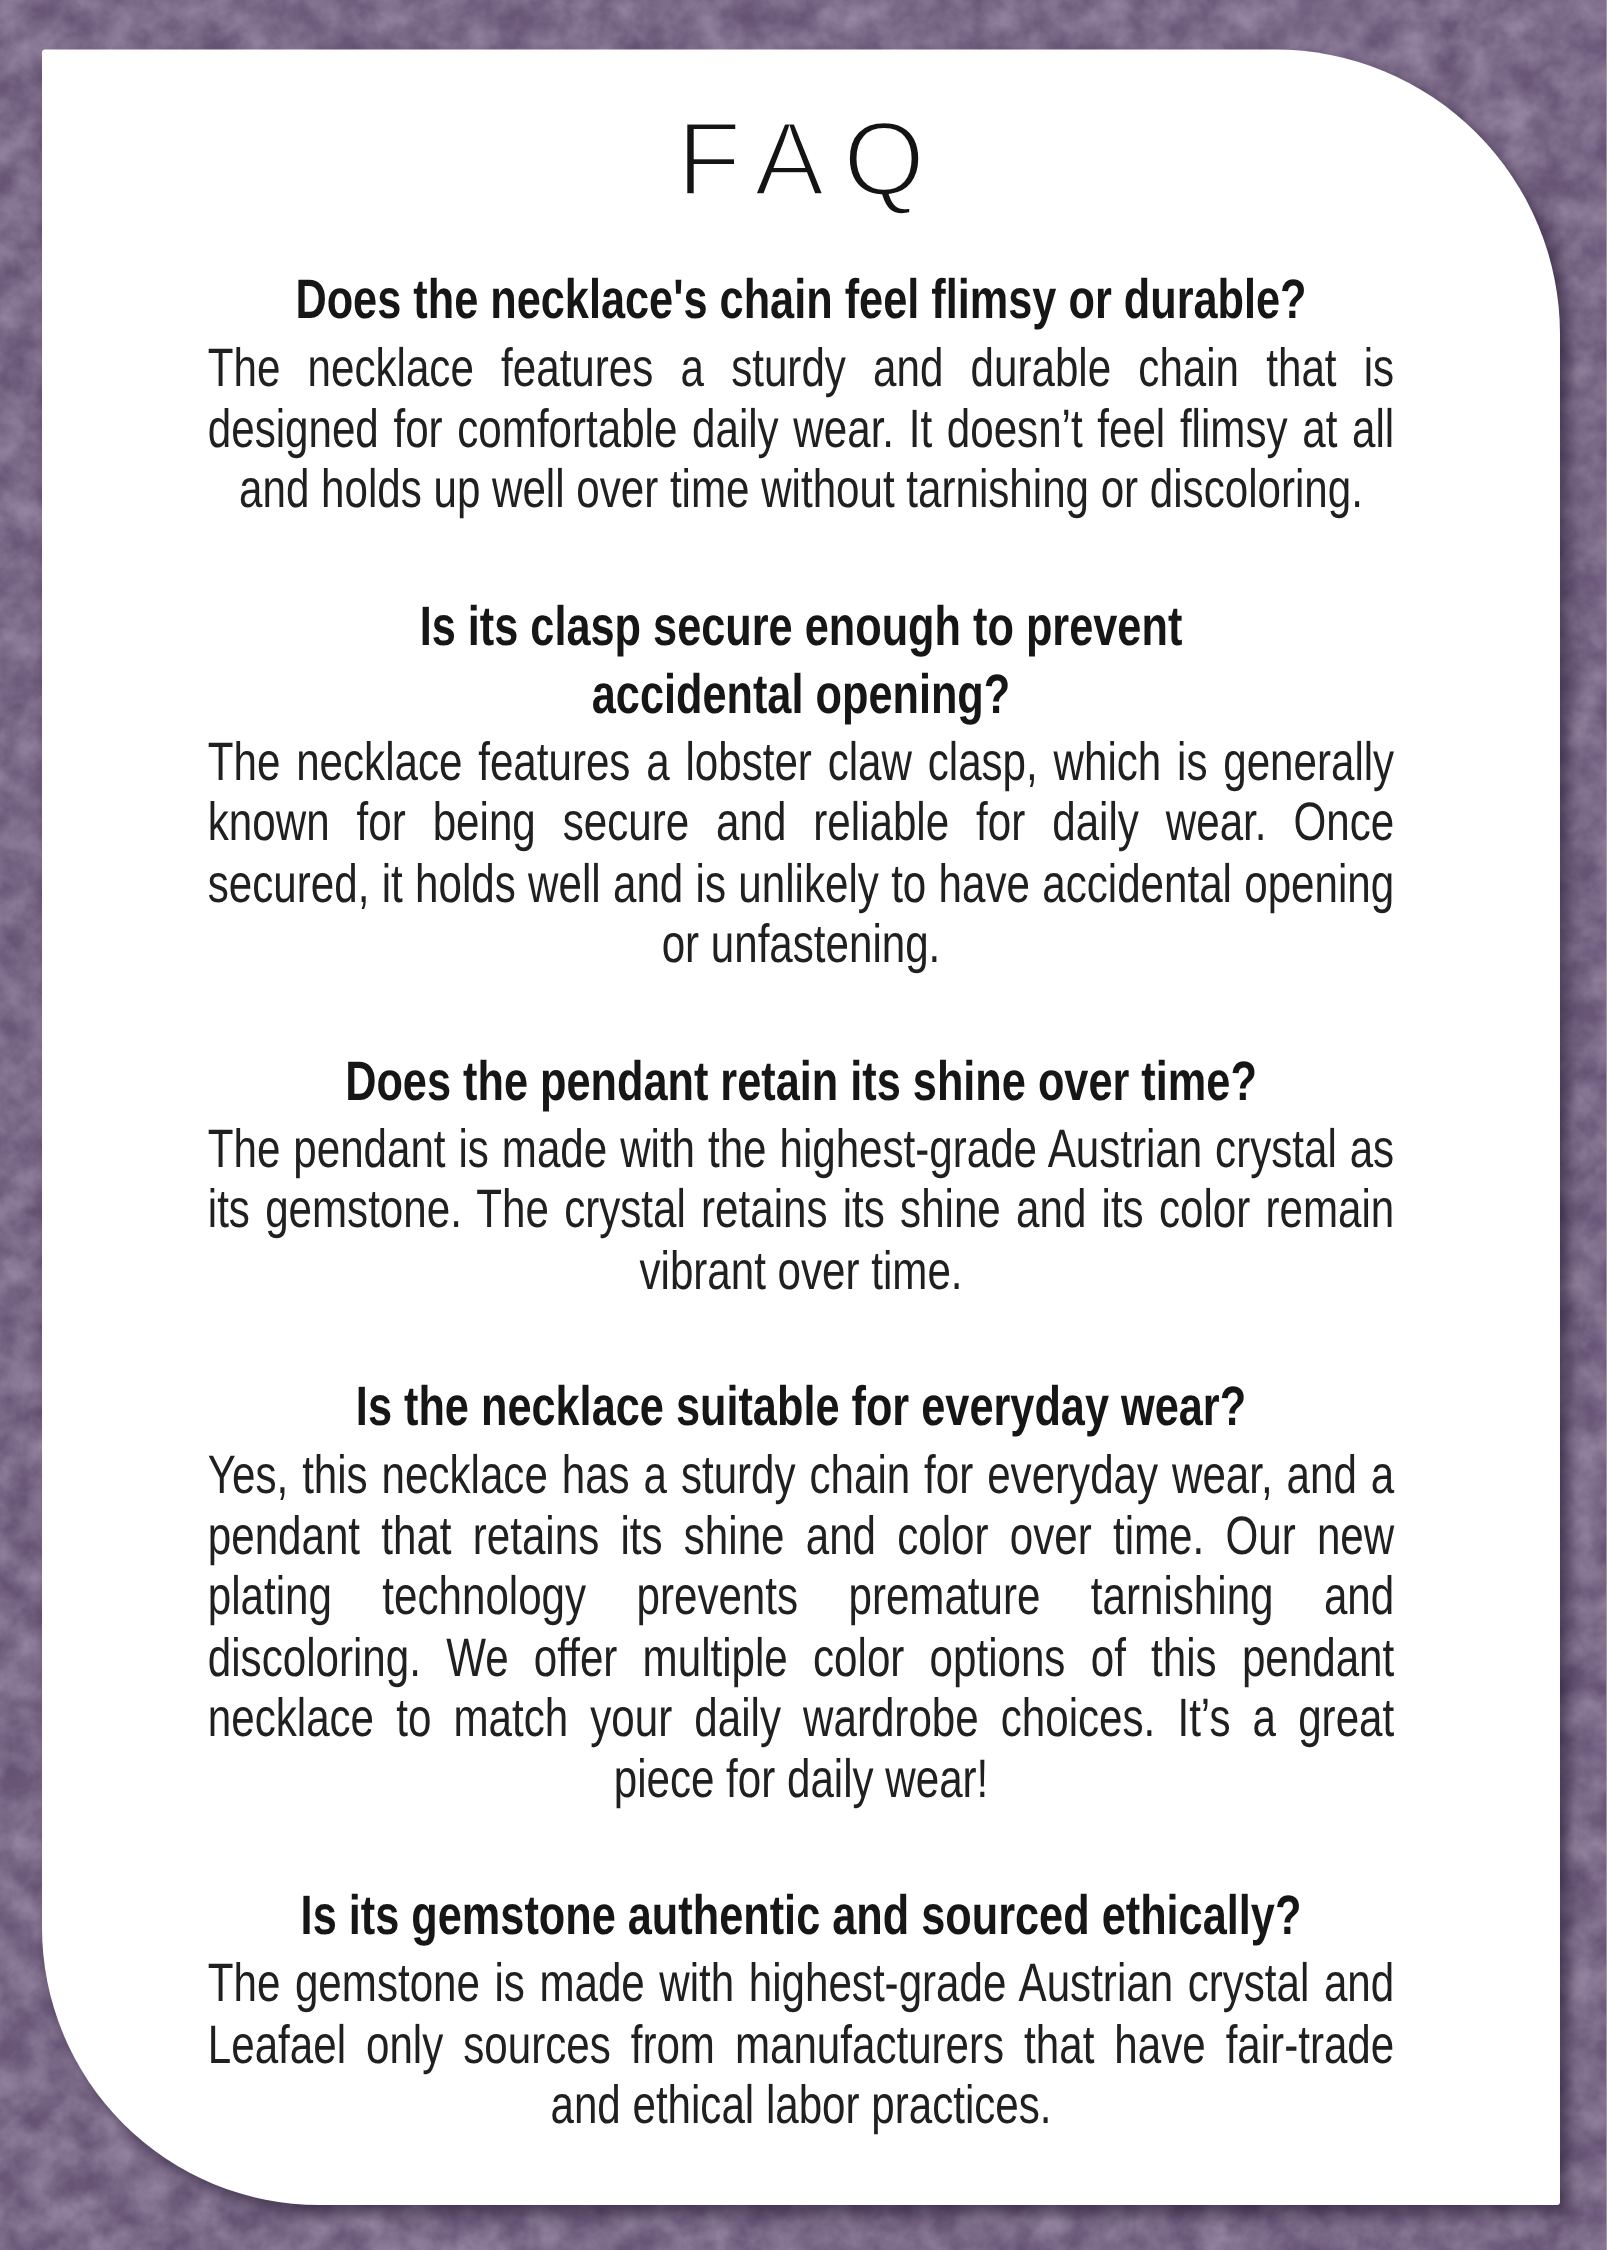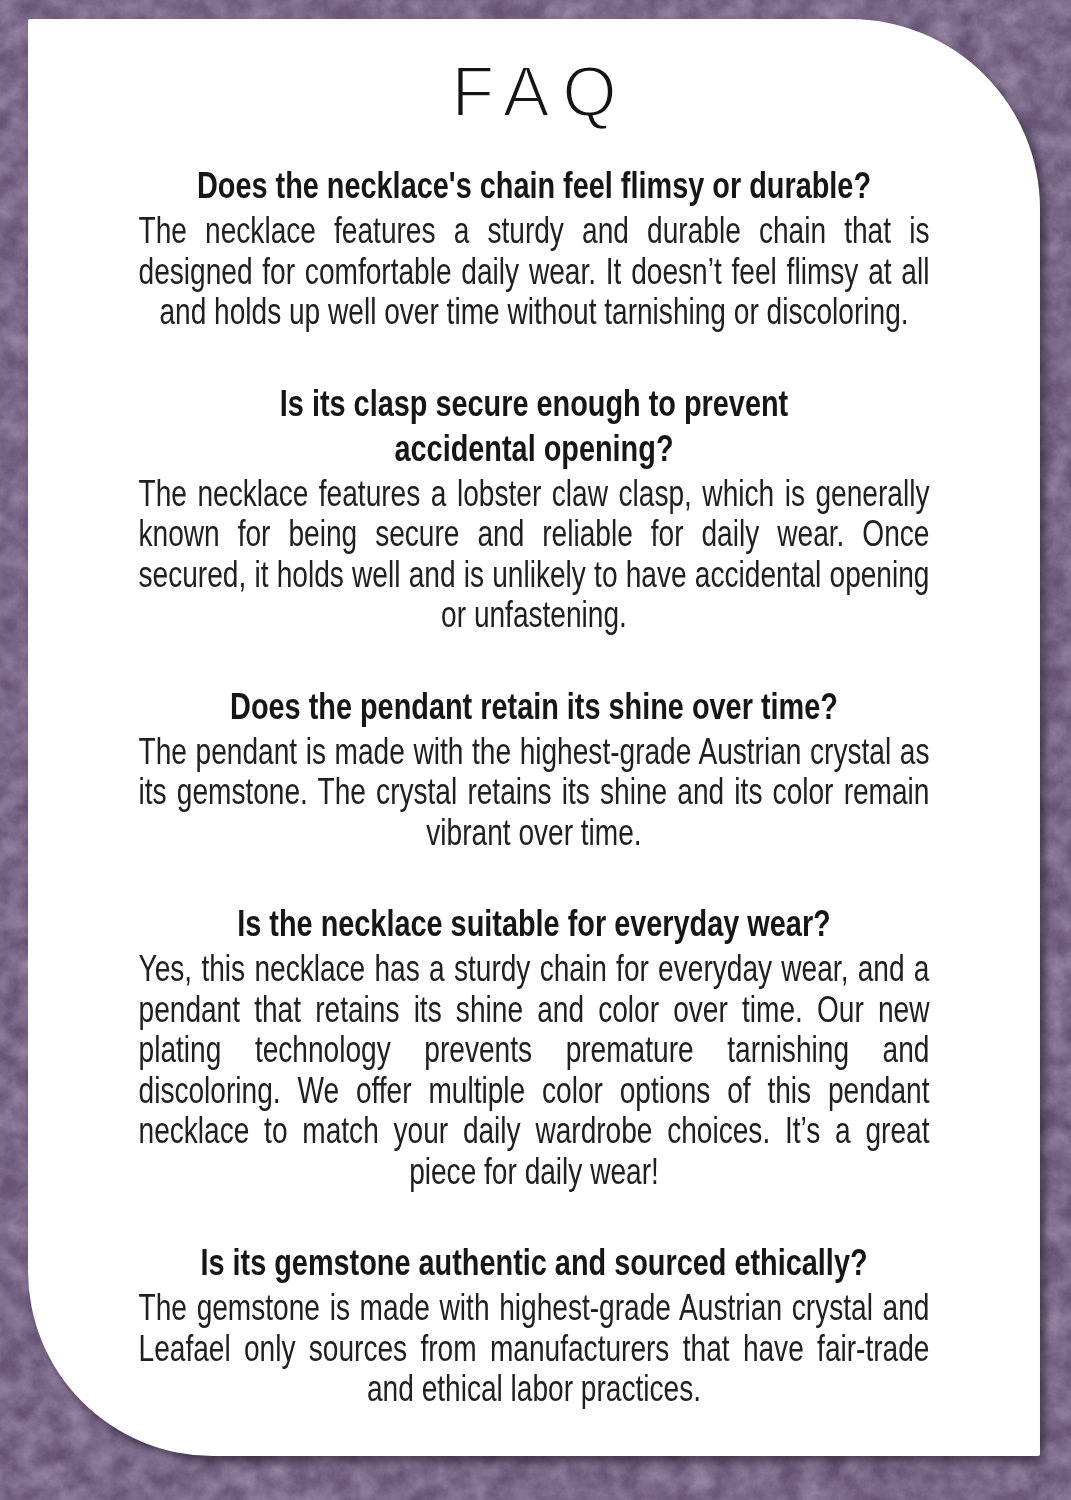--- a/index.html
+++ b/index.html
@@ -16,21 +16,21 @@
   }
   .bg-svg {
     position: absolute;
     left: 0;
     top: 0;
     display: block;
   }
   .card {
     position: absolute;
     left: 28px;
-    top: 19px;
+    top: 33px;
     width: 1012px;
     height: 1437px;
     background: #ffffff;
     border-radius: 2px 190px 2px 185px;
     box-shadow: 5px 6px 9px rgba(30, 20, 42, 0.55);
   }
   
   .content {
     position: absolute;
     top: 0;

